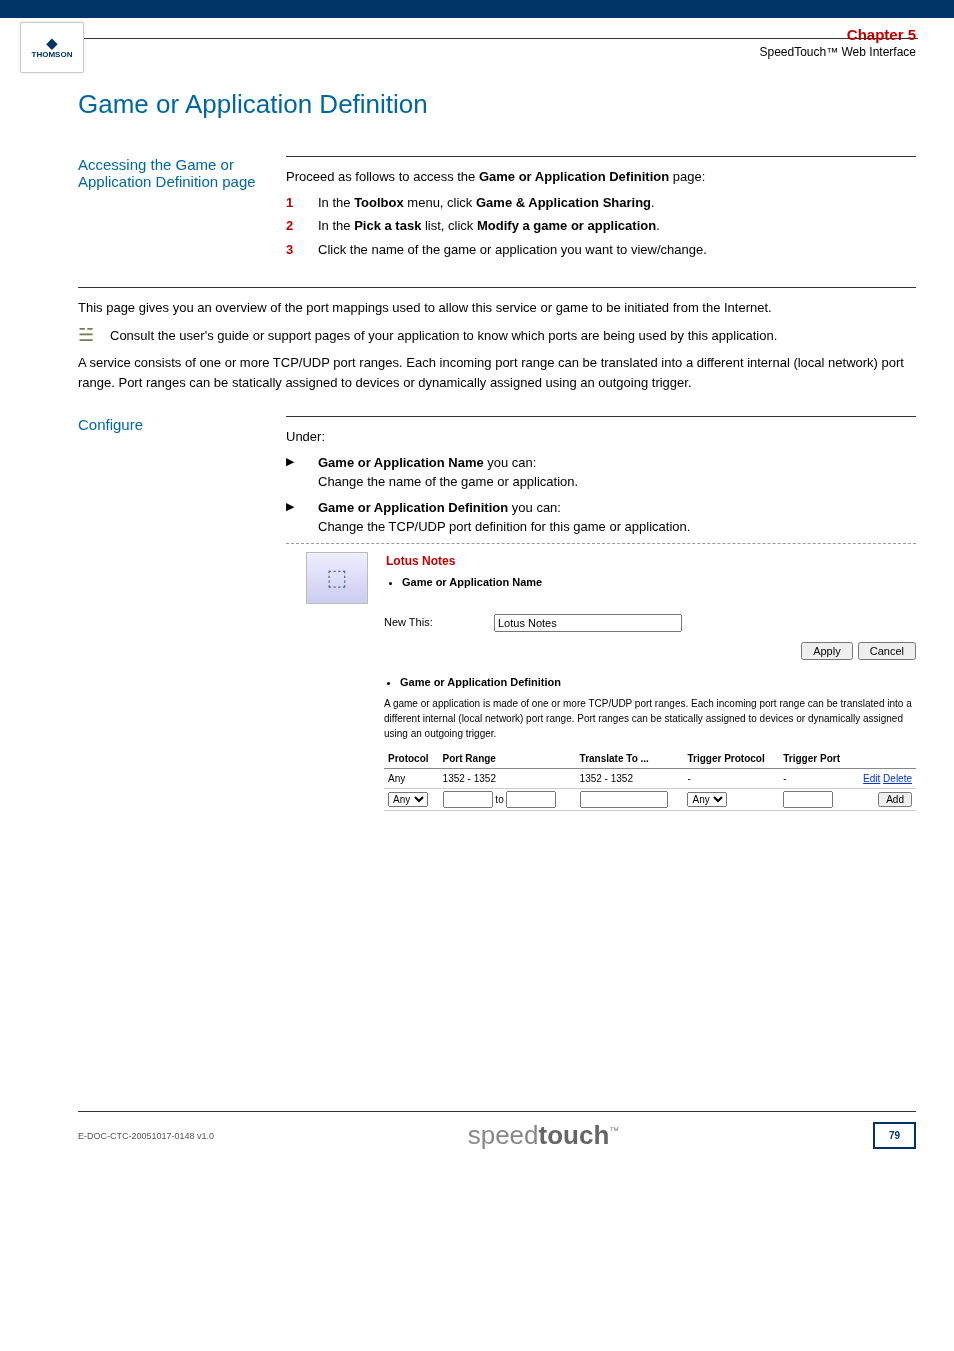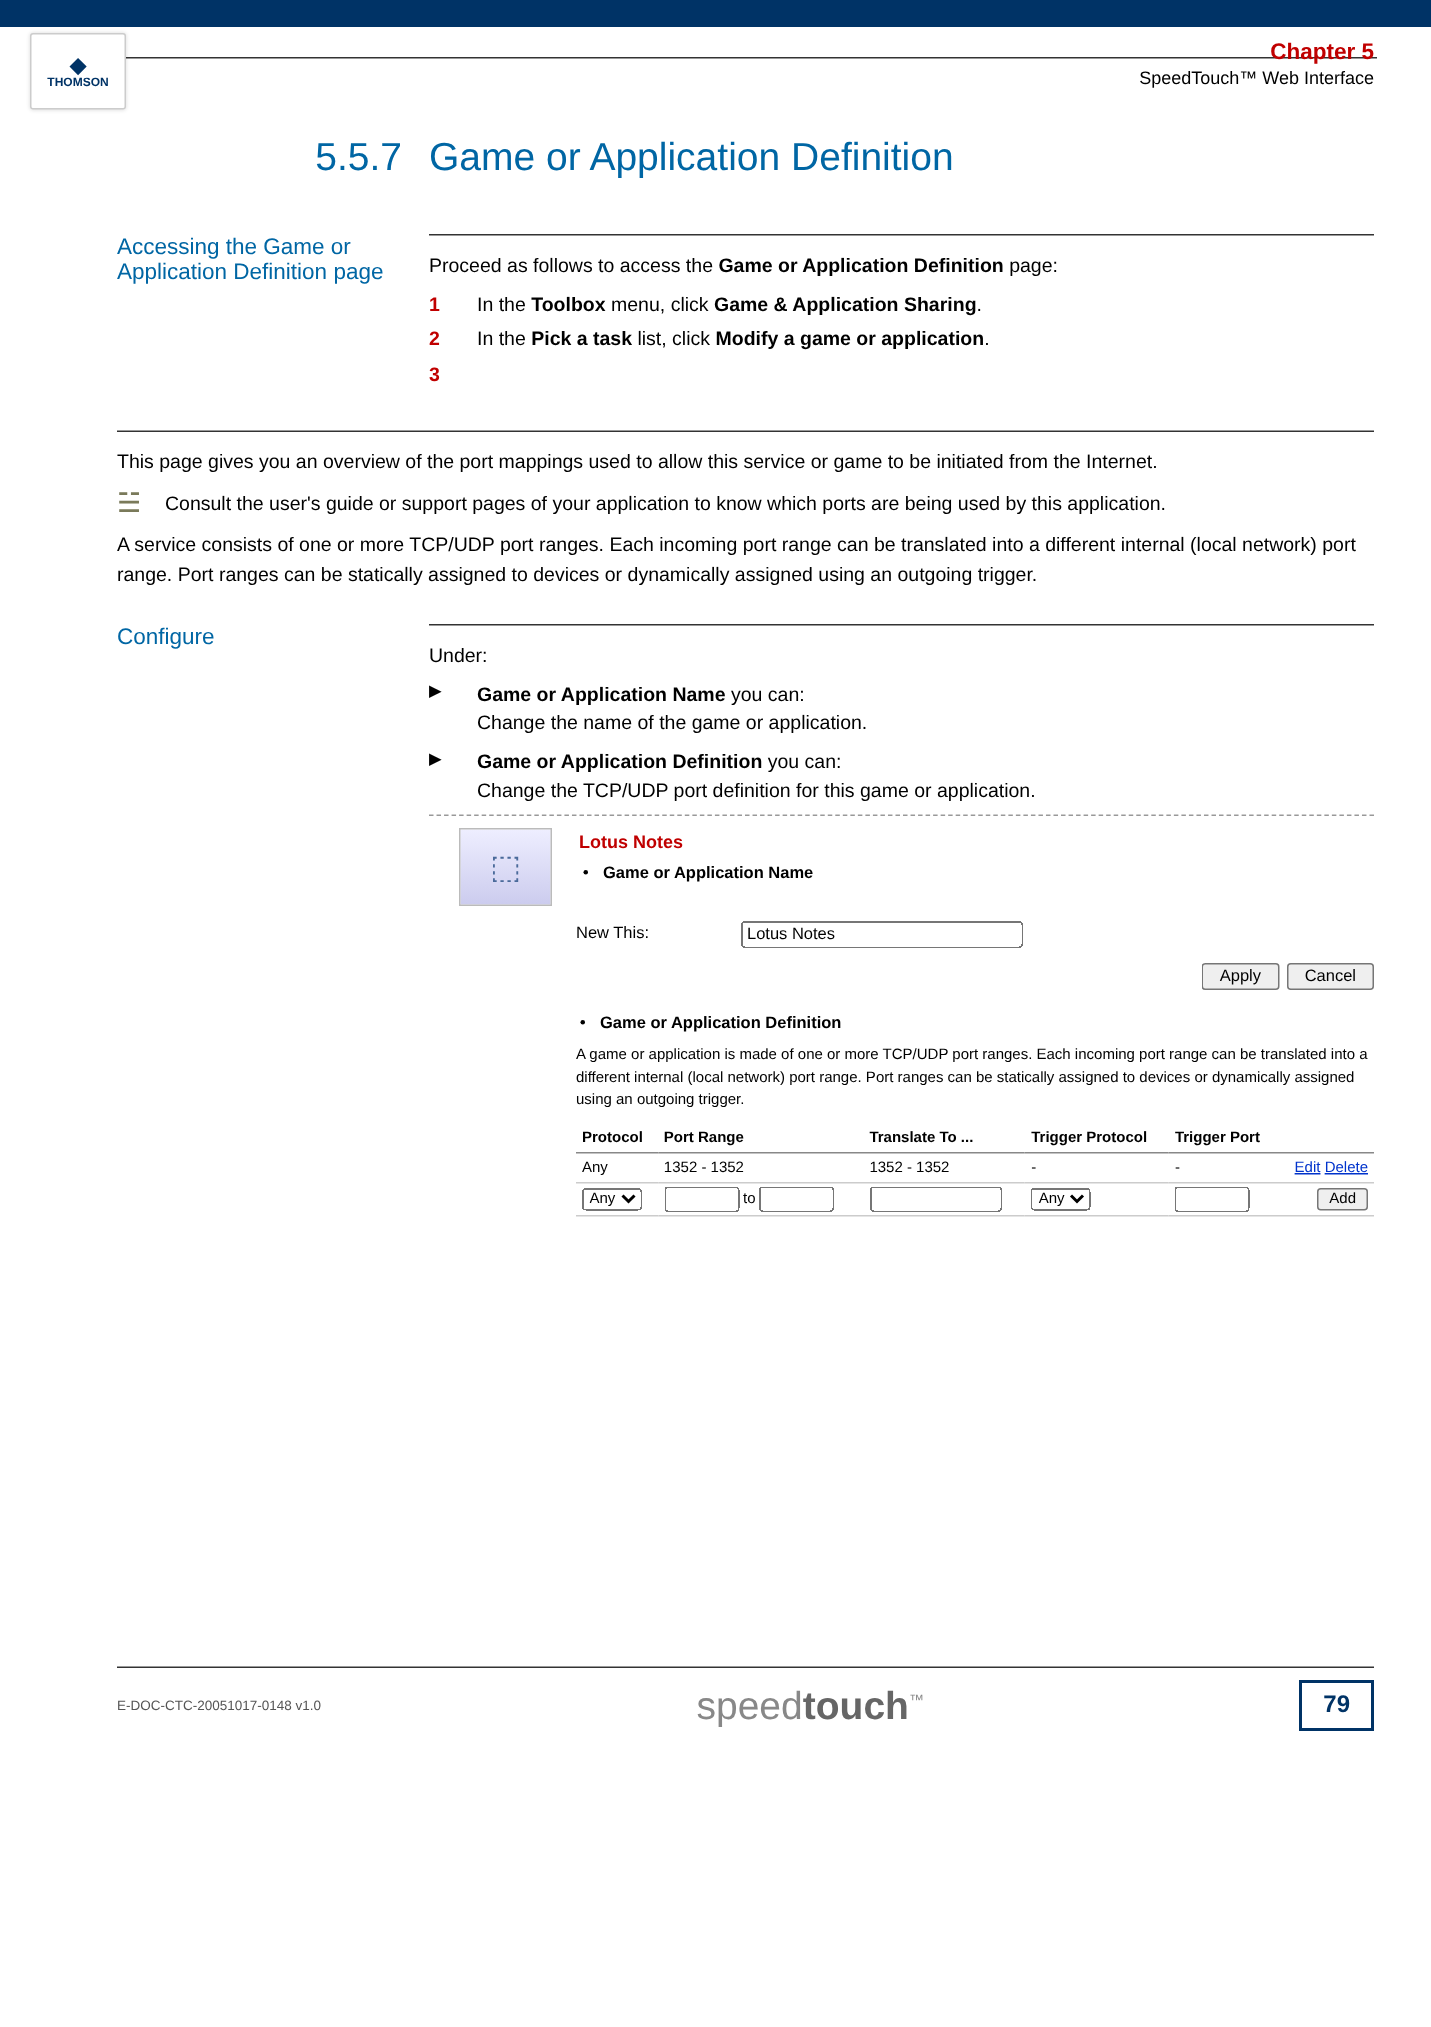--- a/index.html
+++ b/index.html
@@ -261,21 +261,21 @@
   font-size: 26px;
   color: #888;
   font-weight: 300;
 }
 .brand b { color: #666; font-weight: 700; }
 .brand sup { font-size: 10px; }
 .pagenum {
   border: 2px solid #003366;
   color: #003366;
   font-weight: bold;
-  font-size: 16px;
+  font-size: 10px;
   padding: 6px 14px;
 }
 </style>
 </head>
 <body>
 
 <div class="top-bar"></div>
 
 <div class="logo-wrap">
   <div class="logo-emblem">
@@ -286,41 +286,41 @@
 
 <div class="header-right">
   <div class="chapter">Chapter 5</div>
   <div class="subhead">SpeedTouch™ Web Interface</div>
 </div>
 <hr class="header-rule">
 
 <div class="page-content">
 
   <div class="section-title-row">
-    <div class="section-num">5.5.7</div>
     <div class="section-title">Game or Application Definition</div>
   </div>
 
   <div class="block">
     <div class="label">Accessing the Game or Application Definition page</div>
     <div class="body">
       <div>
         <span>Proceed as follows to access the </span><b>Game or Application Definition</b><span> page:</span>
       </div>
       <ol class="ol-steps">
         <li>
             <span class="num">1</span>
             <span><span>In the </span><b>Toolbox</b><span> menu, click </span><b>Game &amp; Application Sharing</b><span>.</span></span>
           </li>
         <li>
             <span class="num">2</span>
             <span><span>In the </span><b>Pick a task</b><span> list, click </span><b>Modify a game or application</b><span>.</span></span>
           </li>
         <li>
             <span class="num">3</span>
+            <span>Click the name of the game or application you want to view/change.</span>
           </li>
       </ol>
     </div>
   </div>
 
   <div class="block">
     <div class="body">
       <div>This page gives you an overview of the port mappings used to allow this service or game to be initiated from the Internet.</div>
       <div class="note-row">
         <span class="note-icon">☱</span>

